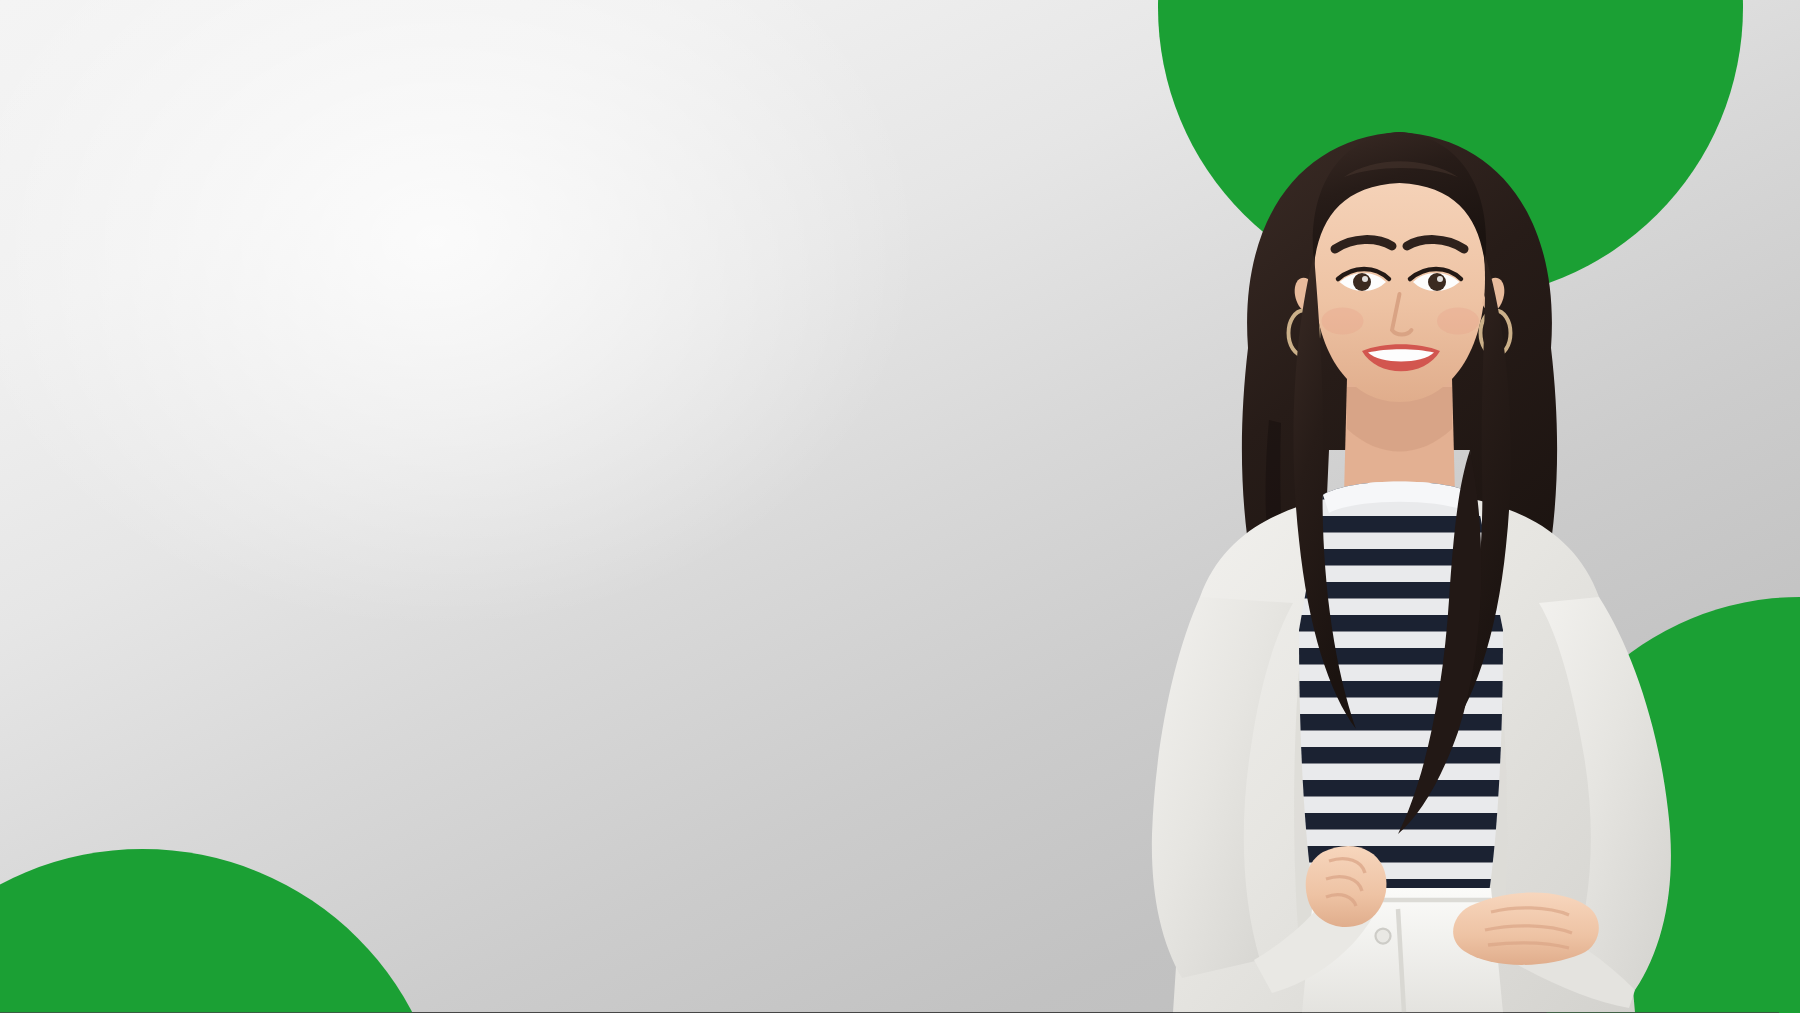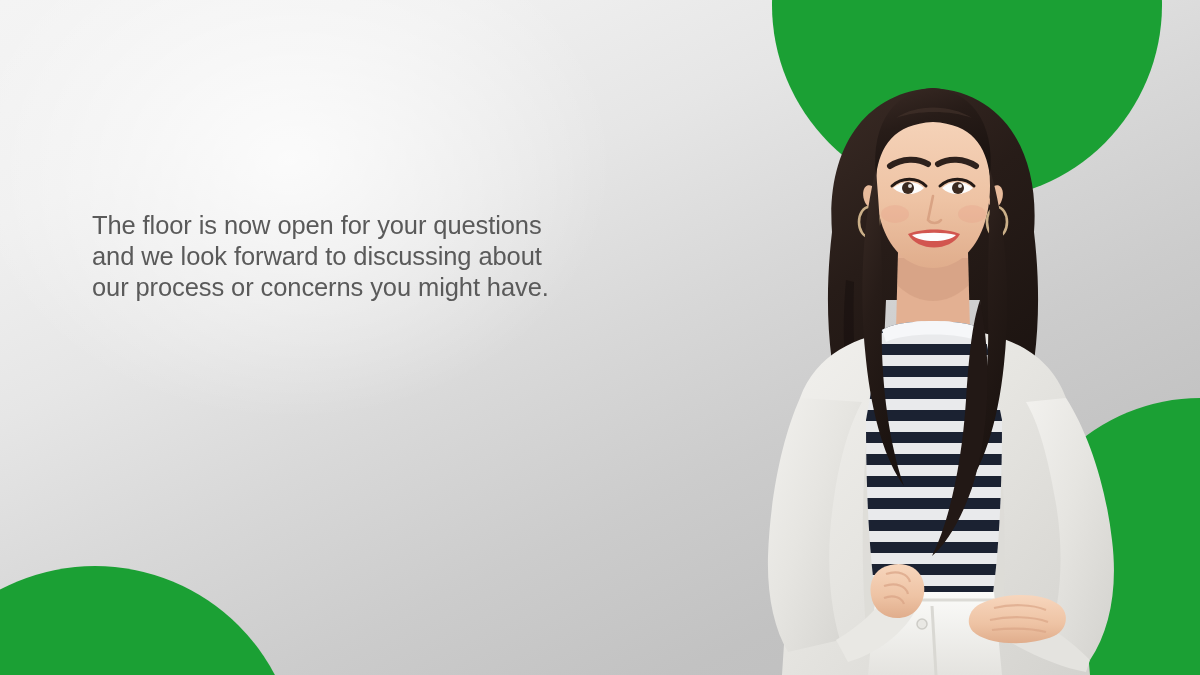--- a/index.html
+++ b/index.html
@@ -240,18 +240,15 @@
                C238 440 230 376 232 312 C233 258 229 206 226 170 Z" fill="url(#gHair)"></path>
       <path d="M340 170 C354 214 362 290 354 364 C348 424 332 470 312 494
                C330 444 340 378 338 314 C337 258 341 206 340 170 Z" fill="url(#gHair)"></path>
       <path d="M330 300 C342 360 340 432 322 488 C310 522 296 544 282 556
                C300 520 312 462 316 400 C319 356 322 324 330 300 Z" fill="#221815"></path>
       <path d="M246 118 C266 104 300 104 322 118 C300 110 268 110 246 118 Z" fill="#4a382f" opacity="0.5"></path>
     </svg>
   </div>
 
   <div class="text-block">
-    <p class="subtext" style="color: rgb(90, 90, 90);">The floor is now open for your questions
-and we look forward to discussing about
-our process or concerns you might have.</p>
   </div>
 
 </div>
 
 </body></html>

